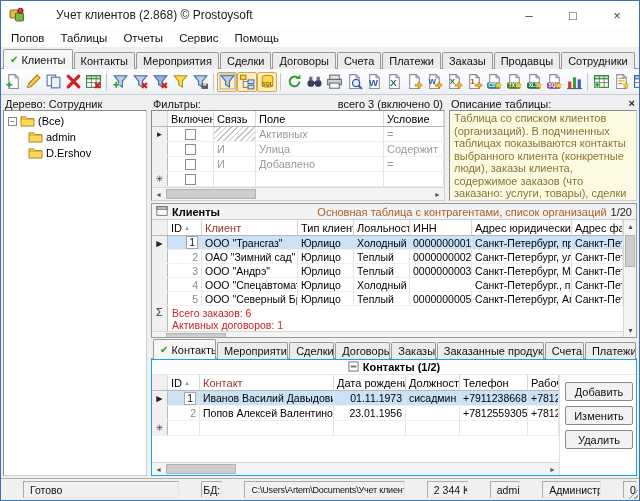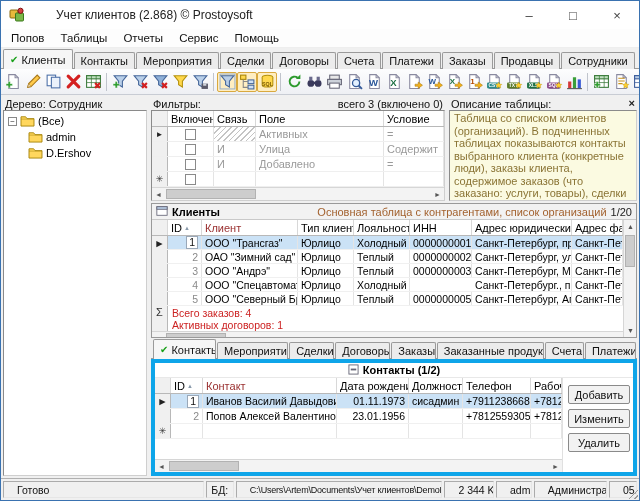--- a/index.html
+++ b/index.html
@@ -92,39 +92,39 @@
   .idbox{border:1px solid #9aa8b8;background:#fff;padding:0 2px;margin-left:auto;font-size:10.5px;
     line-height:11px;}
   .num{justify-content:flex-end;color:#8a8a8a;}
   .num.cur{color:#111;}
   .sumrow{display:flex;flex:0 0 auto;}
   .sumlines{padding:1px 0 0 4px;color:#cc2222;font-size:10.5px;line-height:12px;}
   .sigma{width:16px;background:#f0f0f0;border-right:1px solid #b8b8b8;text-align:center;
     font-size:11px;color:#333;flex:0 0 auto;}
   
   .tabbar.bottom{height:19px;}
-  .bottom-panel{flex:1;border:4px solid #0ea5e9;background:#fff;display:flex;
+  .bottom-panel{flex:1;border:1px solid #0ea5e9;background:#fff;display:flex;
     flex-direction:column;min-height:0;overflow:hidden;}
   .bp-header{height:15px;display:flex;align-items:center;justify-content:center;gap:4px;
     font-size:11px;font-weight:bold;flex:0 0 auto;border-bottom:1px solid #e8e8e8;}
   .bp-body{flex:1;display:flex;min-height:0;}
   .bp-grid{width:408px;display:flex;flex-direction:column;flex:0 0 auto;min-height:0;
     border-right:1px solid #e0e0e0;}
   .crow{height:15px;border-bottom:1px solid #f0f0f0;}
   .crow .gcell{font-size:10.5px;}
   .crow.sel{background:#cbe2f6;}
   .btn-col{flex:1;display:flex;flex-direction:column;gap:5px;padding:7px 3px 0 5px;}
   .btn{height:19px;background:#f2f2f2;border:1px solid #8a8a8a;border-radius:2px;font-size:11px;
     display:flex;align-items:center;justify-content:center;color:#111;}
   .right-align{justify-content:flex-end;}
   
   .statusbar{height:22px;border-top:1px solid #b0b0b0;background:#f0f0f0;display:flex;gap:2px;
     padding:2px;flex:0 0 auto;align-items:stretch;position:relative;}
   .seg{border:1px solid;border-color:#ababab #e6e6e6 #e6e6e6 #ababab;font-size:10.5px;
-    display:flex;align-items:center;padding:0 13px;white-space:nowrap;overflow:hidden;color:#111;}
+    display:flex;align-items:center;padding:0 6px;white-space:nowrap;overflow:hidden;color:#111;margin-left:20px;}
   .seg.path{font-size:9px;letter-spacing:-0.2px;}
   .grip{position:absolute;right:1px;bottom:1px;width:12px;height:12px;
     background:repeating-linear-gradient(135deg,transparent 0 2px,#9a9a9a 2px 3px,transparent 3px 4px);
     clip-path:polygon(100% 0,100% 100%,0 100%);}
   .star{font-size:9px;color:#333;}
 </style>
 </head>
 <body>
 
 <div class="window">
@@ -611,21 +611,21 @@
                 <div class="gcell" style="width: 96px;">ООО "Северный Бриг"</div>
                 <div class="gcell" style="width: 56px;">Юрлицо</div>
                 <div class="gcell" style="width: 56px;">Теплый</div>
                 <div class="gcell" style="width: 62px;">0000000005</div>
                 <div class="gcell" style="width: 100px;">Санкт-Петербург, Аптекарск</div>
                 <div class="gcell" style="flex: 1 1 0%;">Санкт-Пет</div>
               </div>
               <div class="sumrow">
                 <div class="sigma">Σ</div>
                 <div class="sumlines">
-                  <div>Всего заказов: 4</div>
+                  <div>Всего заказов: 6</div>
                   <div>Активных договоров: 1</div>
                 </div>
               </div>
               <div class="hscroll">
                 <div class="sarrow">◄</div>
                 <div class="strack">
                   <div class="sthumb" style="left: 1px; width: 60px;"></div>
                 </div>
                 <div class="sarrow">►</div>
               </div>

